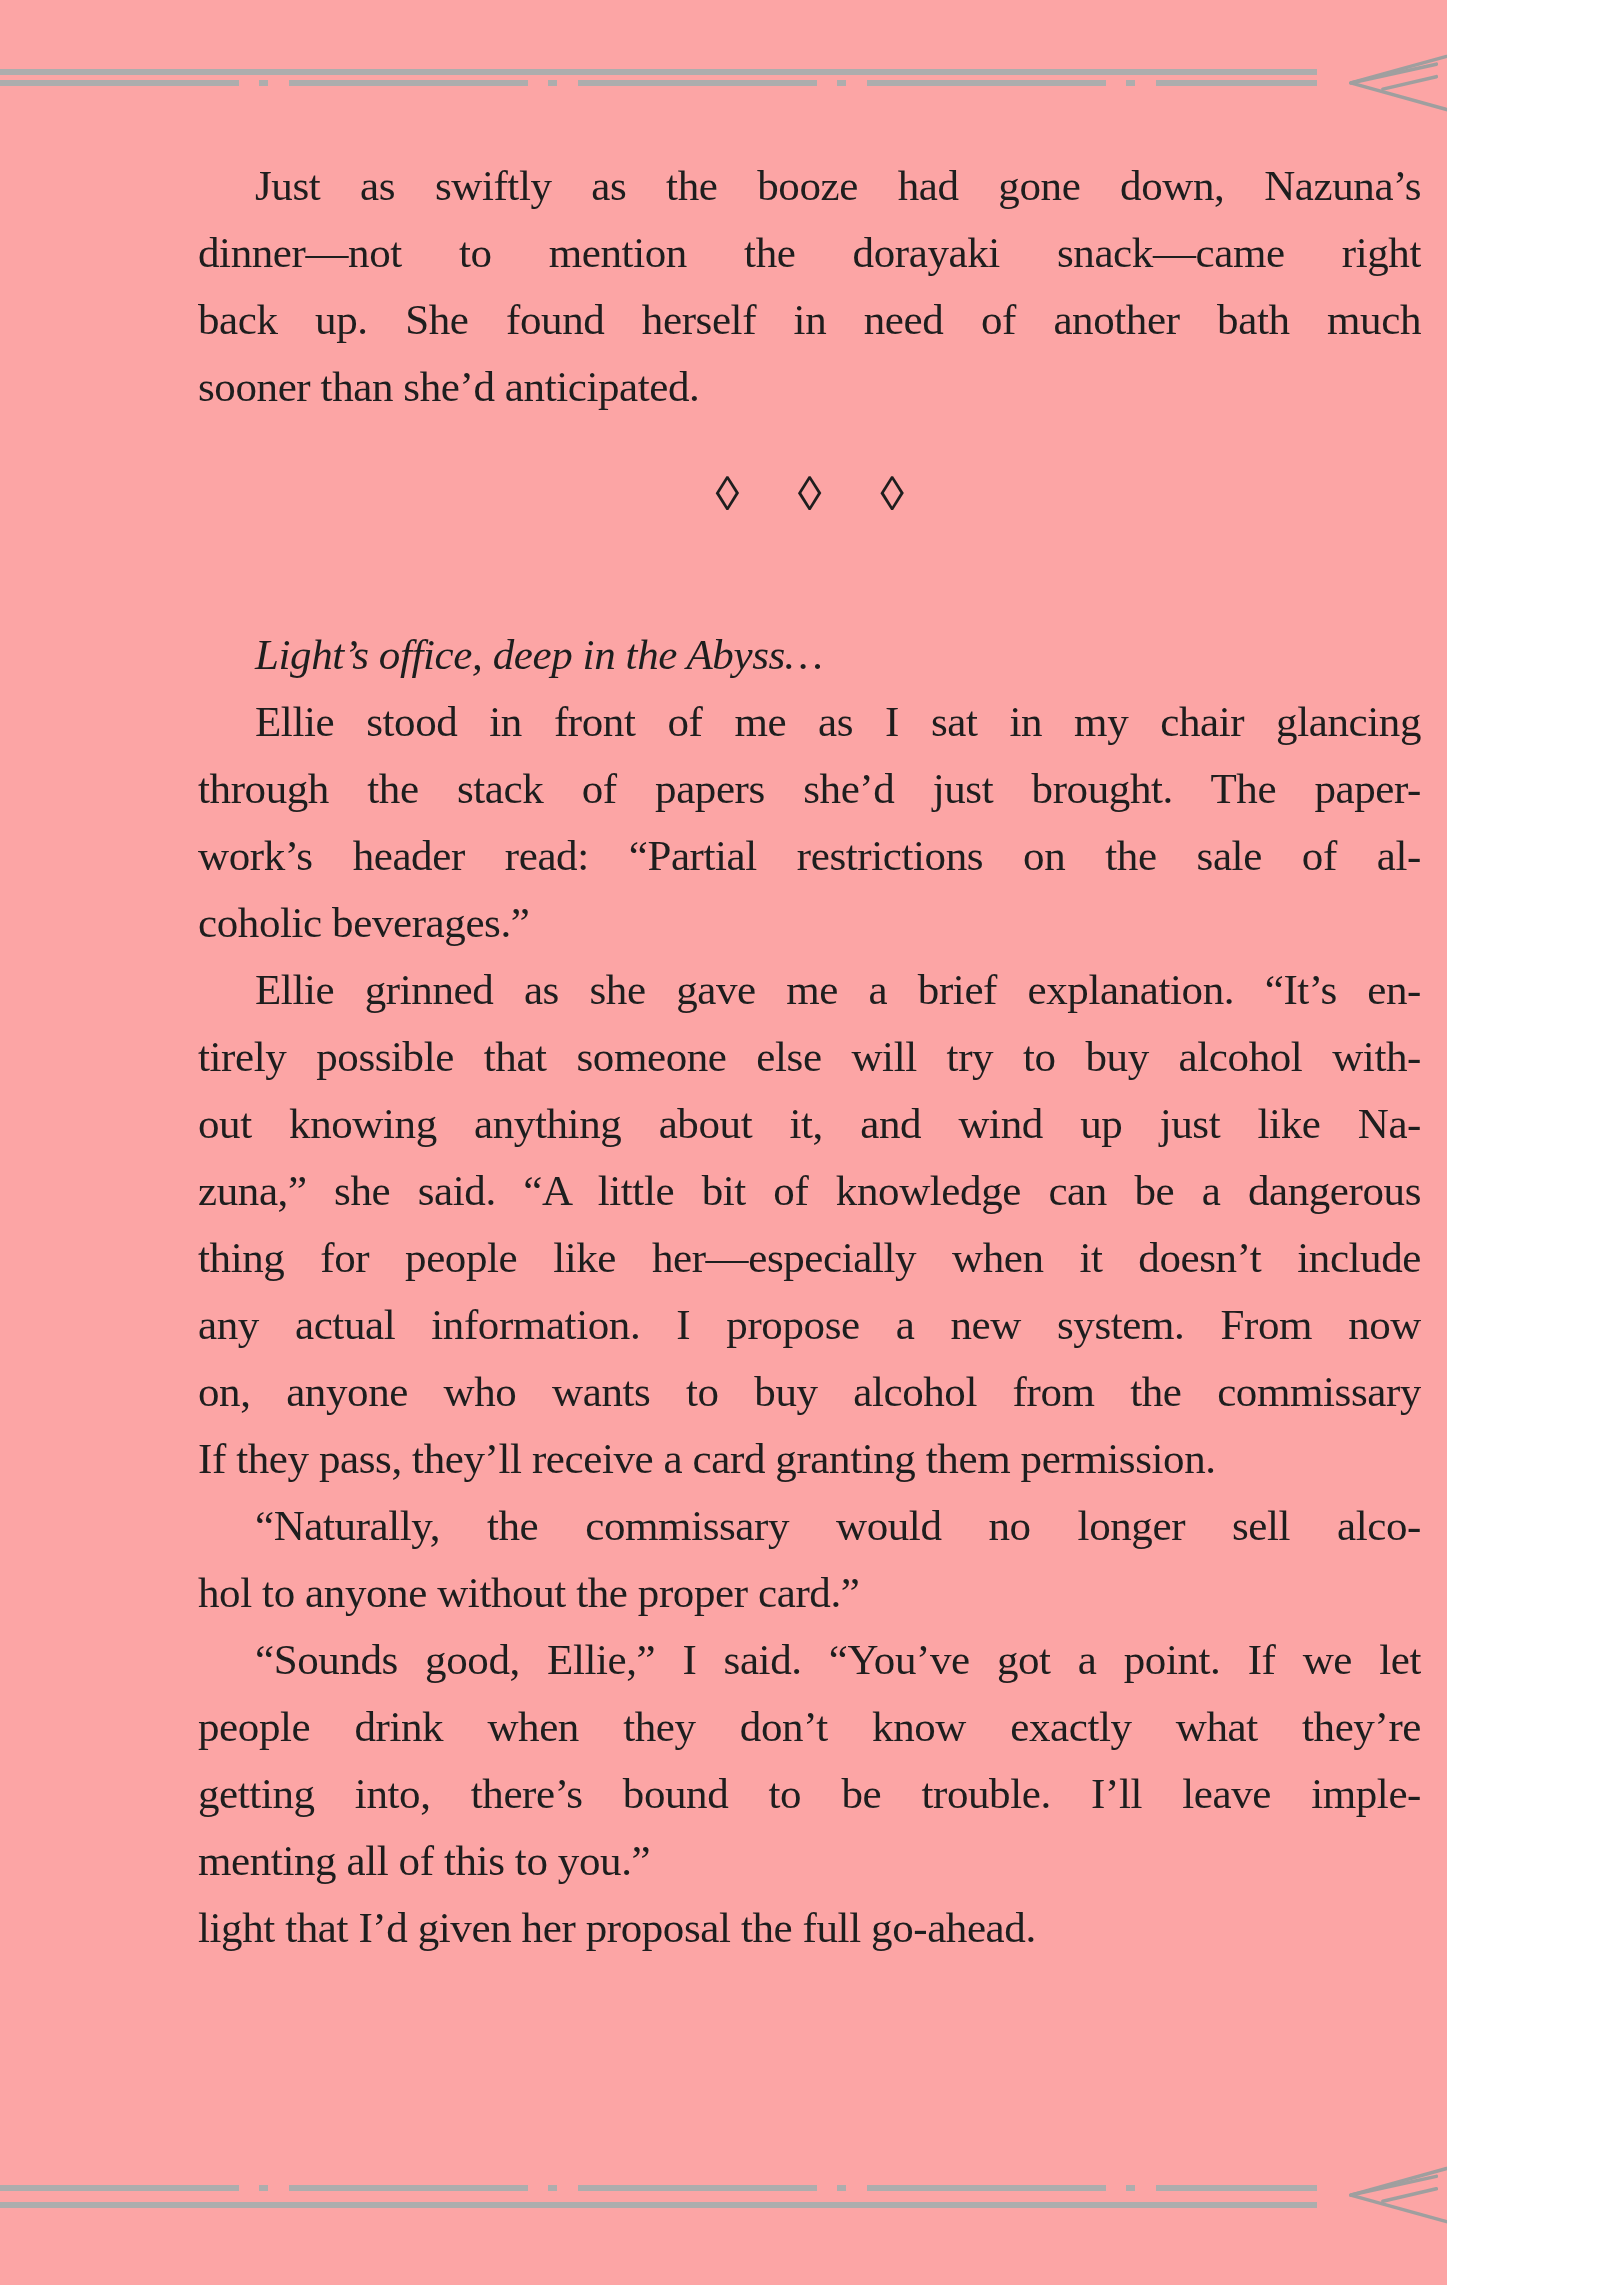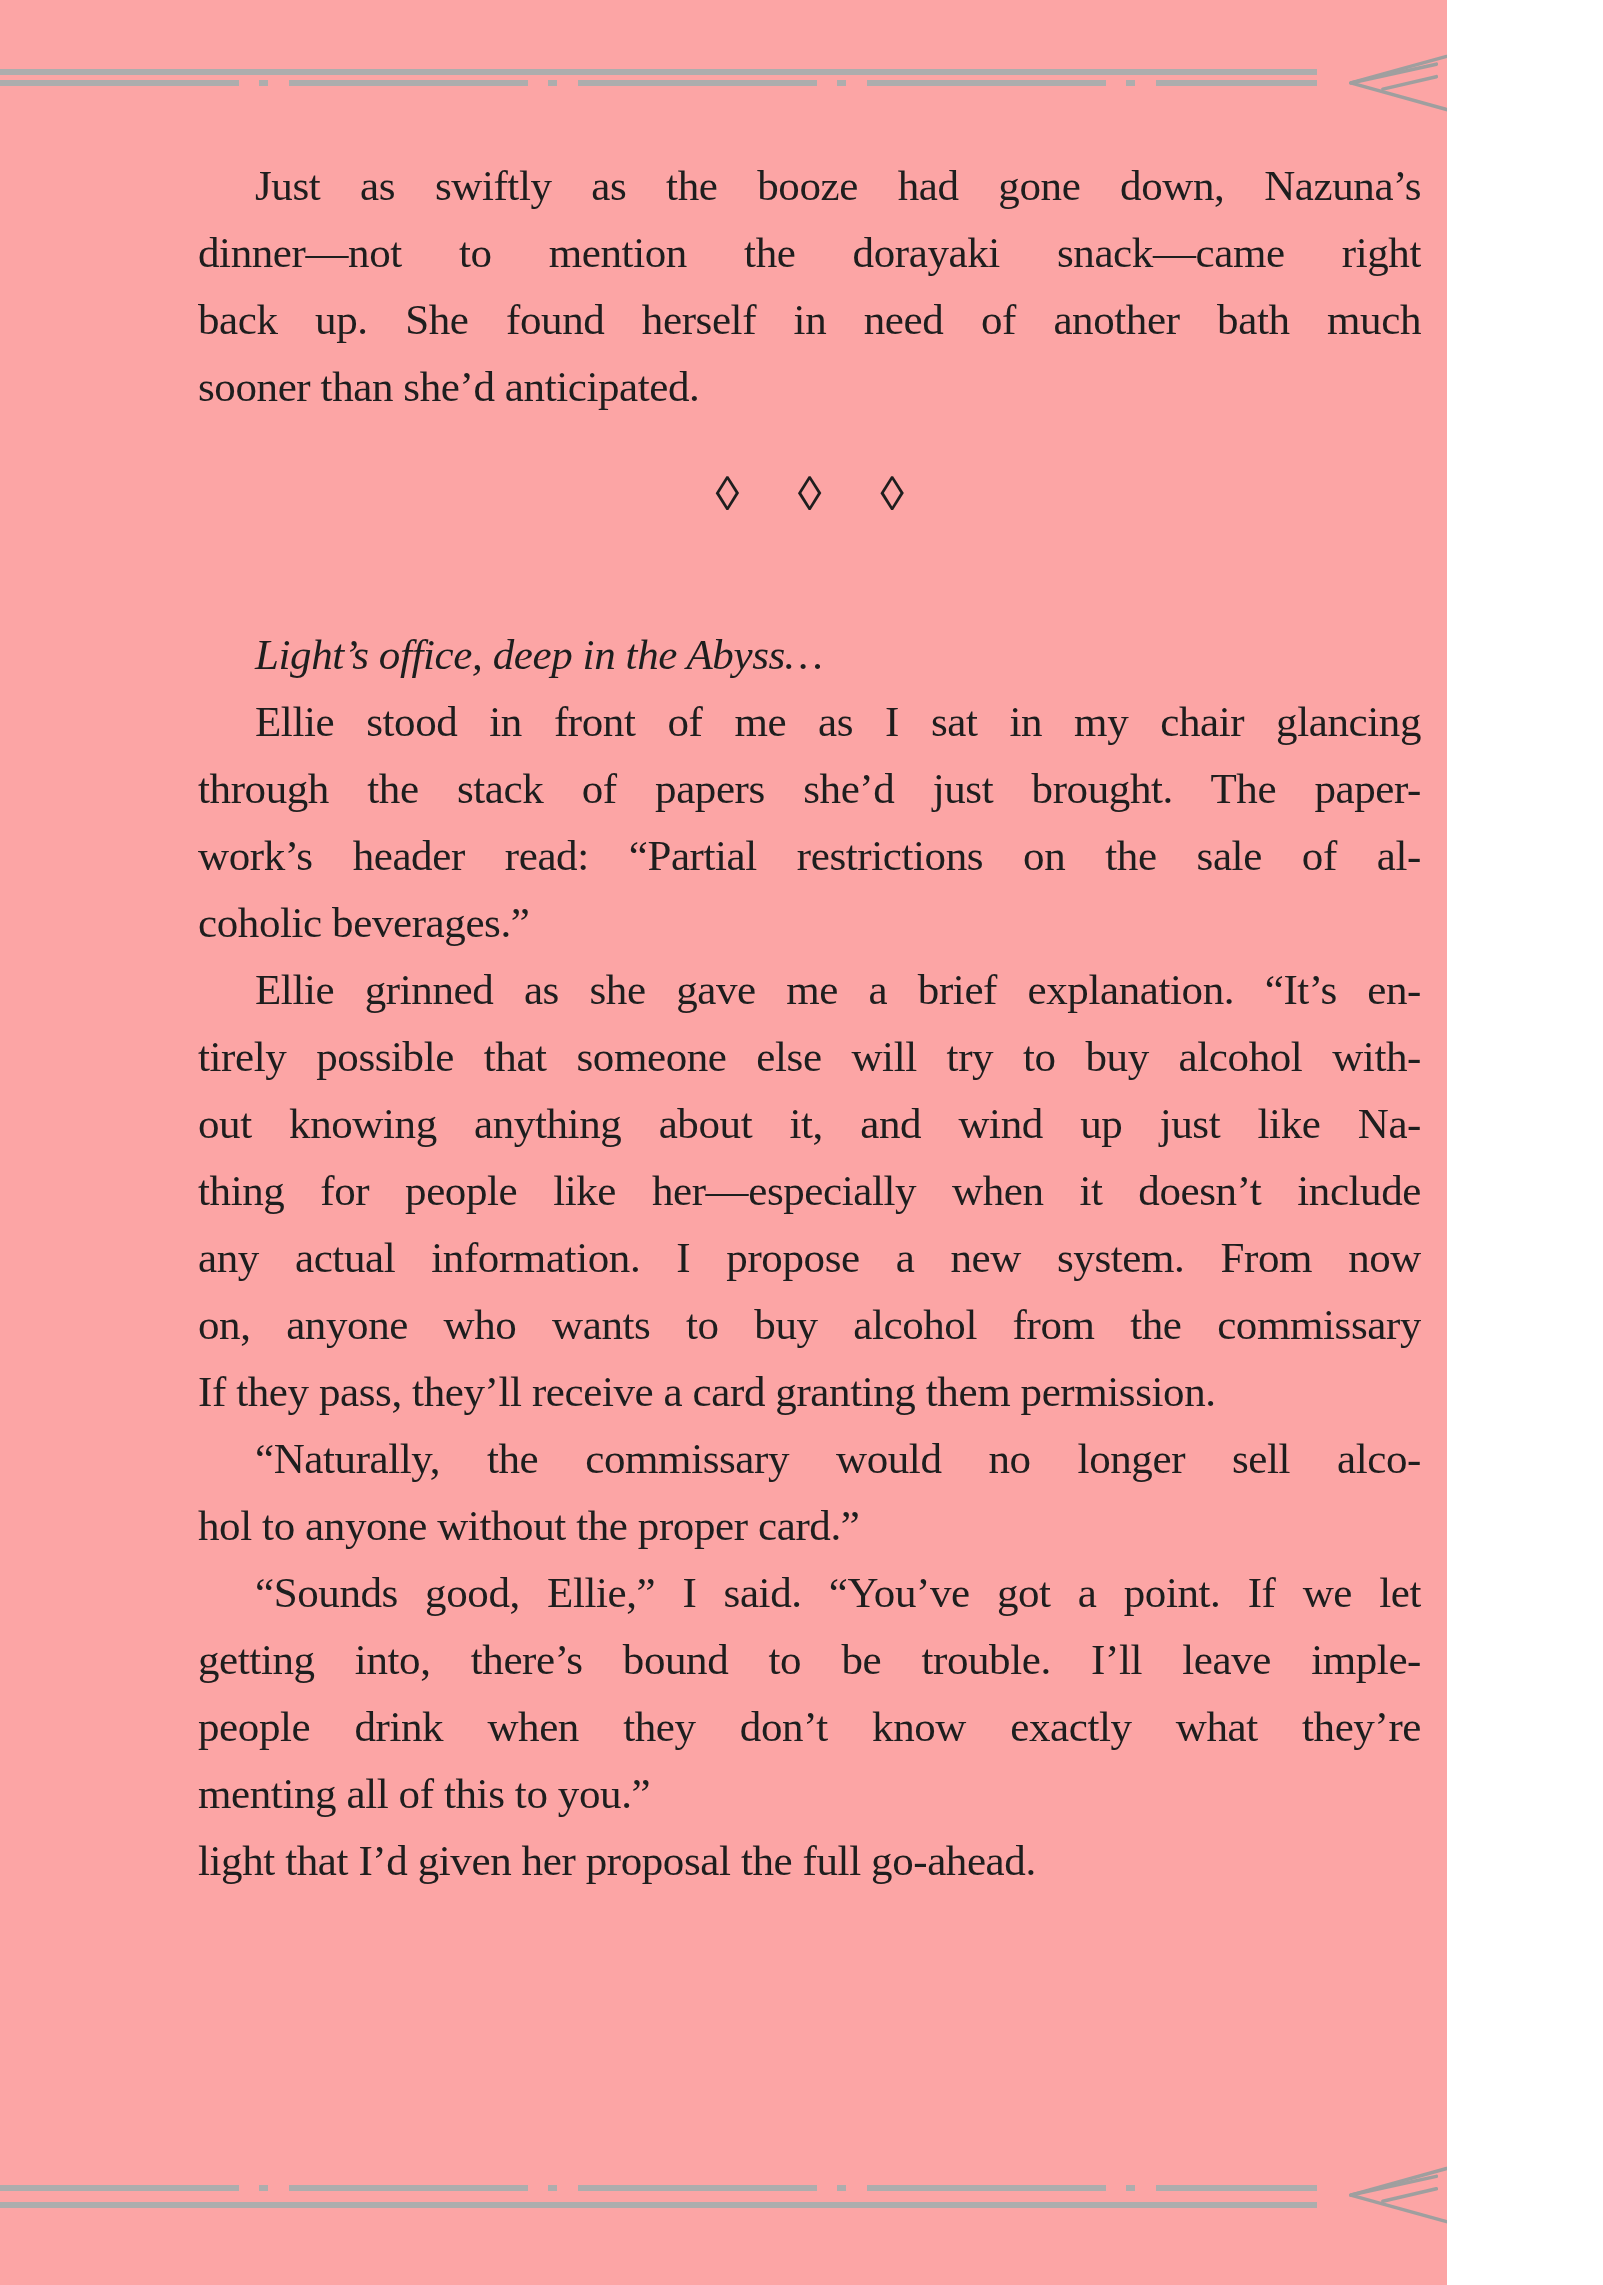--- a/index.html
+++ b/index.html
@@ -165,33 +165,34 @@
       <div class="para">
         <div class="line indent">Ellie stood in front of me as I sat in my chair glancing</div>
         <div class="line">through the stack of papers she’d just brought. The paper-</div>
         <div class="line">work’s header read: “Partial restrictions on the sale of al-</div>
         <div class="line last">coholic beverages.”</div>
       </div>
       <div class="para">
         <div class="line indent">Ellie grinned as she gave me a brief explanation. “It’s en-</div>
         <div class="line">tirely possible that someone else will try to buy alcohol with-</div>
         <div class="line">out knowing anything about it, and wind up just like Na-</div>
+        <div class="line">zuna,” she said. “A little bit of knowledge can be a dangerous</div>
         <div class="line">thing for people like her—especially when it doesn’t include</div>
         <div class="line">any actual information. I propose a new system. From now</div>
         <div class="line">on, anyone who wants to buy alcohol from the commissary</div>
         <div class="line last">If they pass, they’ll receive a card granting them permission.</div>
       </div>
       <div class="para">
         <div class="line indent">“Naturally, the commissary would no longer sell alco-</div>
         <div class="line last">hol to anyone without the proper card.”</div>
       </div>
       <div class="para">
         <div class="line indent">“Sounds good, Ellie,” I said. “You’ve got a point. If we let</div>
+        <div class="line">people drink when they don’t know exactly what they’re</div>
         <div class="line">getting into, there’s bound to be trouble. I’ll leave imple-</div>
-        <div class="line">people drink when they don’t know exactly what they’re</div>
         <div class="line last">menting all of this to you.”</div>
       </div>
       <div class="para">
         <div class="line last">light that I’d given her proposal the full go-ahead.</div>
       </div>
     </div>
 
 </div>
 
 

